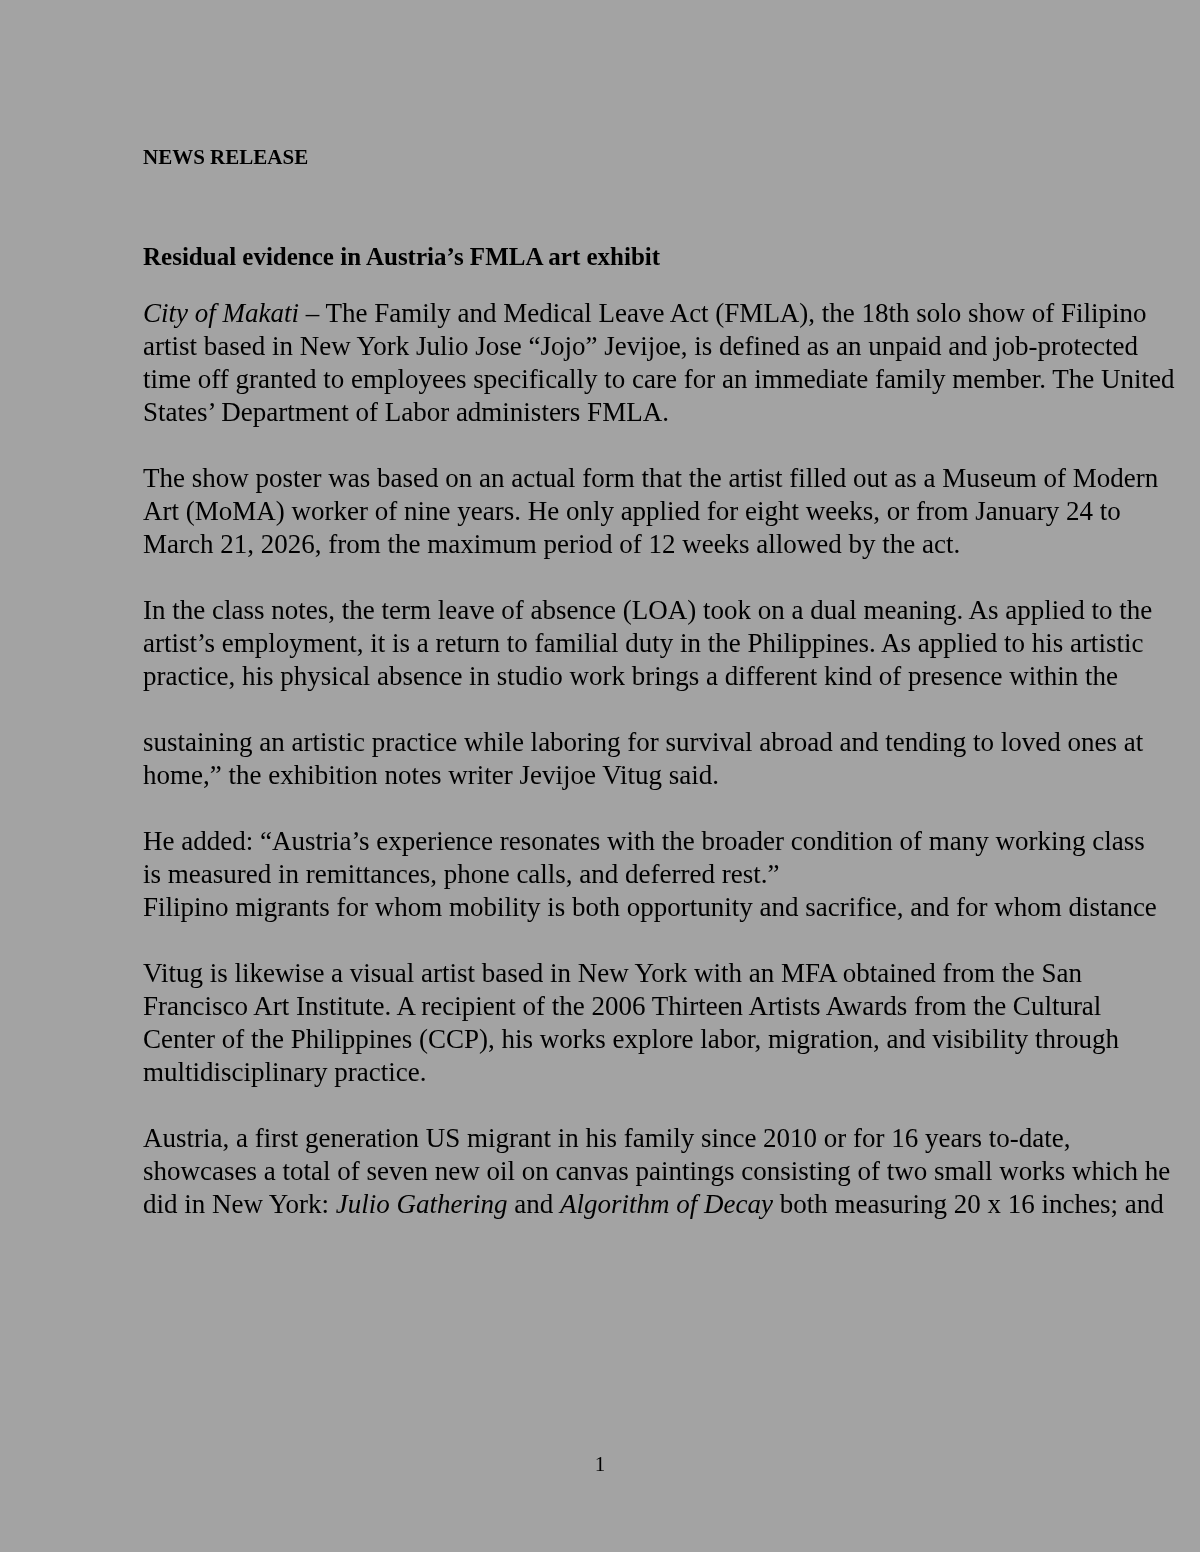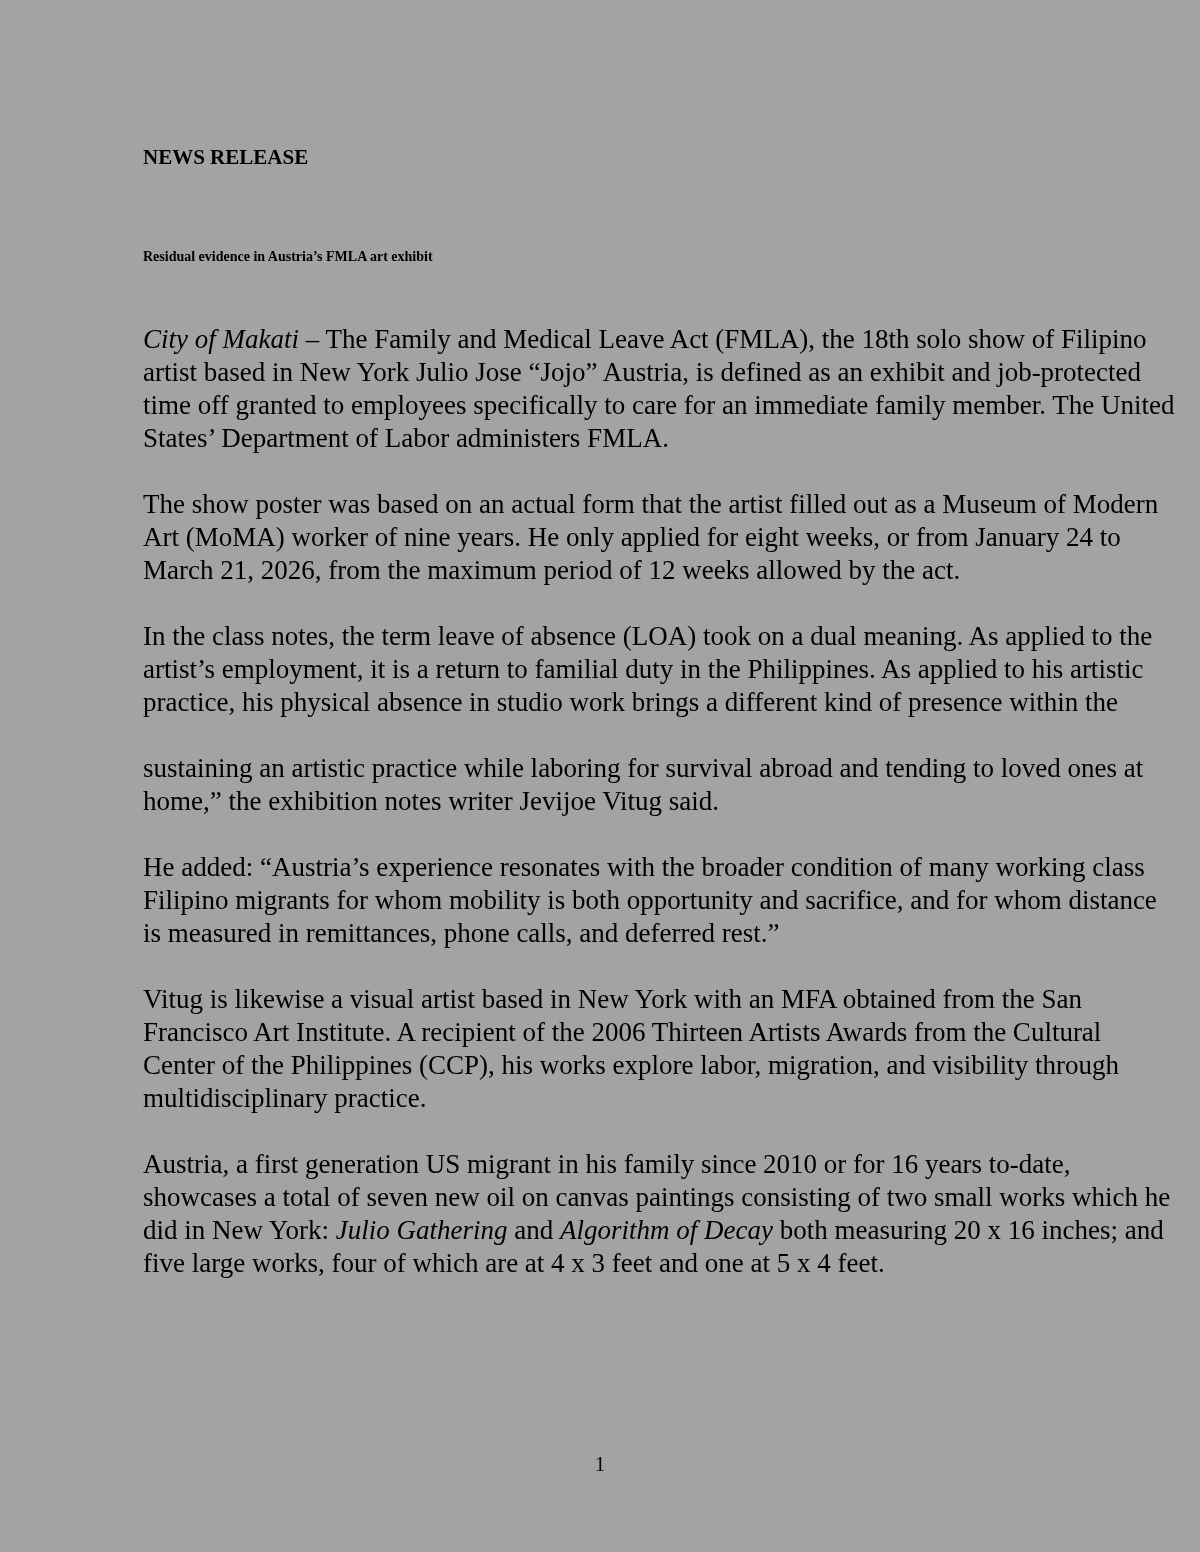--- a/index.html
+++ b/index.html
@@ -19,24 +19,24 @@
     padding: 141px 140px 0 143px;
     overflow: hidden;
   }
   .kicker {
     font-size: 21px;
     line-height: 33px;
     font-weight: bold;
     margin: 0 0 66px 0;
   }
   .headline {
-    font-size: 14px;
+    font-size: 25px;
     line-height: 33px;
     font-weight: bold;
-    margin: 0 0 50px 0;
+    margin: 0 0 24px 0;
   }
   .para {
     font-size: 27px;
     line-height: 33px;
     margin: 0 0 33px 0;
   }
   .line {
     display: block;
     white-space: nowrap;
   }
@@ -55,52 +55,51 @@
 </style>
 </head>
 <body>
 
 <div class="page">
   <p class="kicker">NEWS RELEASE</p>
   <p class="headline">Residual evidence in Austria’s FMLA art exhibit</p>
   <div>
       <p class="para">
         <span class="line"><em>City of Makati</em><span> – The Family and Medical Leave Act (FMLA), the 18th solo show of Filipino</span></span>
-        <span class="line"><span>artist based in New York Julio Jose “Jojo” Austria, is defined as an exhibit and job-protected</span></span>
+        <span class="line"><span>artist based in New York Julio Jose “Jojo” Jevijoe, is defined as an unpaid and job-protected</span></span>
         <span class="line"><span>time off granted to employees specifically to care for an immediate family member. The United</span></span>
         <span class="line"><span>States’ Department of Labor administers FMLA.</span></span>
       </p>
       <p class="para">
         <span class="line"><span>The show poster was based on an actual form that the artist filled out as a Museum of Modern</span></span>
         <span class="line"><span>Art (MoMA) worker of nine years. He only applied for eight weeks, or from January 24 to</span></span>
         <span class="line"><span>March 21, 2026, from the maximum period of 12 weeks allowed by the act.</span></span>
       </p>
       <p class="para">
         <span class="line"><span>In the class notes, the term leave of absence (LOA) took on a dual meaning. As applied to the</span></span>
         <span class="line"><span>artist’s employment, it is a return to familial duty in the Philippines. As applied to his artistic</span></span>
         <span class="line"><span>practice, his physical absence in studio work brings a different kind of presence within the</span></span>
       </p>
       <p class="para">
         <span class="line"><span>sustaining an artistic practice while laboring for survival abroad and tending to loved ones at</span></span>
         <span class="line"><span>home,” the exhibition notes writer Jevijoe Vitug said.</span></span>
       </p>
       <p class="para">
         <span class="line"><span>He added: “Austria’s experience resonates with the broader condition of many working class</span></span>
+        <span class="line"><span>is measured in remittances, phone calls, and deferred rest.”</span></span>
         <span class="line"><span>Filipino migrants for whom mobility is both opportunity and sacrifice, and for whom distance</span></span>
-        <span class="line"><span>is measured in remittances, phone calls, and deferred rest.”</span></span>
       </p>
       <p class="para">
         <span class="line"><span>Vitug is likewise a visual artist based in New York with an MFA obtained from the San</span></span>
         <span class="line"><span>Francisco Art Institute. A recipient of the 2006 Thirteen Artists Awards from the Cultural</span></span>
         <span class="line"><span>Center of the Philippines (CCP), his works explore labor, migration, and visibility through</span></span>
         <span class="line"><span>multidisciplinary practice.</span></span>
       </p>
       <p class="para">
         <span class="line"><span>Austria, a first generation US migrant in his family since 2010 or for 16 years to-date,</span></span>
         <span class="line"><span>showcases a total of seven new oil on canvas paintings consisting of two small works which he</span></span>
         <span class="line"><span>did in New York: </span><em>Julio Gathering</em><span> and </span><em>Algorithm of Decay</em><span> both measuring 20 x 16 inches; and</span></span>
-        <span class="line"><span>five large works, four of which are at 4 x 3 feet and one at 5 x 4 feet.</span></span>
       </p>
     </div>
   <div class="footer">
     <span>1</span>
   </div>
 </div>
 
 </body></html>

